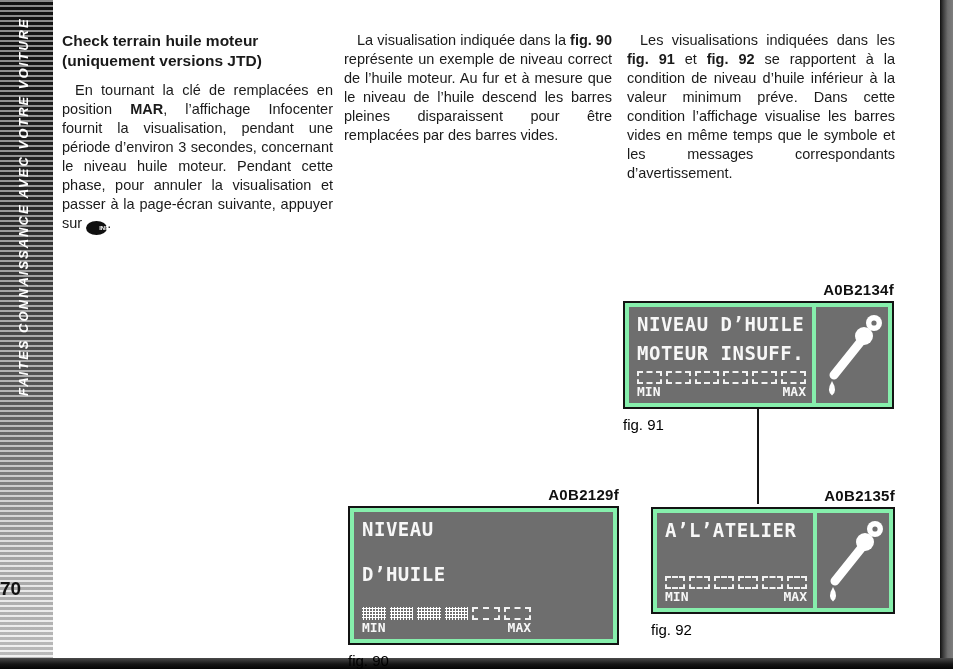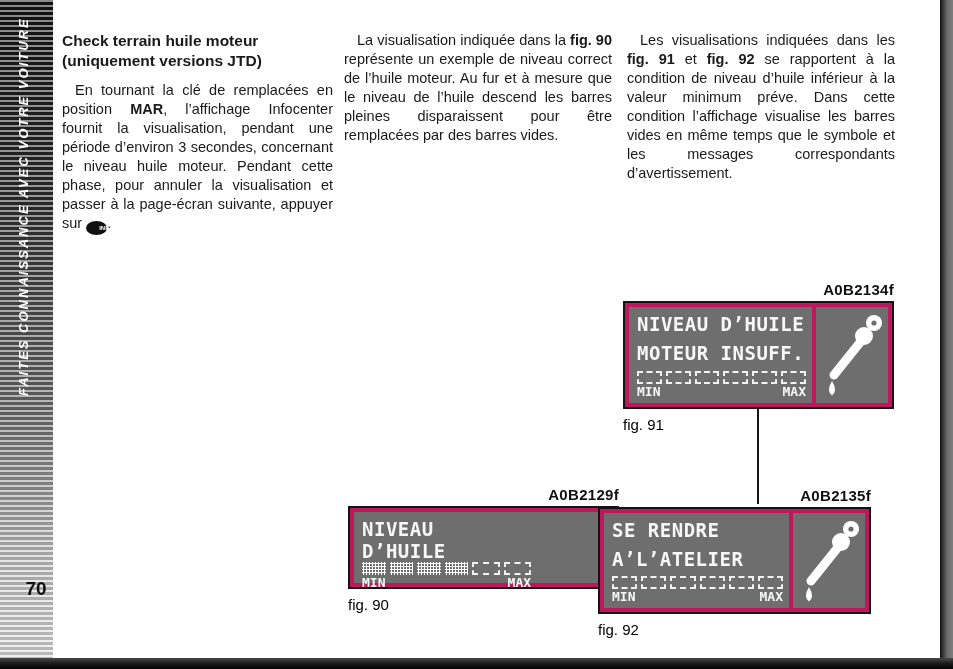--- a/index.html
+++ b/index.html
@@ -29,21 +29,21 @@
       linear-gradient(to bottom, #141414 0%, #2e2e2e 30%, #6f6f6f 62%, #c9c9c9 85%, #e3e3e3 100%);
   }
   .sidebar-label {
     position: absolute; top: 6px; left: 16px; height: 390px;
     writing-mode: vertical-rl; transform: rotate(180deg);
     color: #ffffff; font-weight: bold; font-style: italic;
     font-size: 13px; letter-spacing: 2px; white-space: nowrap;
   }
   .page-number {
     position: absolute; bottom: 58px; left: 0; width: 32px;
-    text-align: center; font-weight: bold; font-size: 19px; color: #111; margin-left: 20px;
+    text-align: left; font-weight: bold; font-size: 19px; color: #111;
   }
 
   
   .col { position: absolute; top: 31px; text-align: justify; font-size: 14.5px; line-height: 19px; }
   #col1 { left: 62px;  width: 271px; }
   #col2 { left: 344px; width: 268px; }
   #col3 { left: 627px; width: 268px; }
   .col h2 { font-size: 15.5px; line-height: 20px; margin-bottom: 10px; text-align: left; }
   .col p  { text-indent: 13px; margin-bottom: 7px; }
   .b { font-weight: bold; }
@@ -51,28 +51,28 @@
     display: inline-block; background: #101010; color: #fff;
     width: 21px; height: 14px; border-radius: 50%;
     font-size: 6px; font-weight: bold; line-height: 14px; text-align: center;
     vertical-align: -2px; letter-spacing: 0;
   }
 
   
   .figure { position: absolute; }
   #fig91 { left: 623px; top: 281px; width: 271px; }
   #fig90 { left: 348px; top: 486px; width: 271px; }
-  #fig92 { left: 598px; top: 487px; width: 273px; }
+  #fig92 { left: 651px; top: 487px; width: 244px; }
   .fig-code { text-align: right; font-size: 15px; font-weight: bold; color: #111; margin-bottom: 3px; letter-spacing: 0.3px; }
   .lcd-frame {
-    border: 2px solid #131313; background: #be185d; padding: 4px;
+    border: 2px solid #131313; background: #86efac; padding: 4px;
     display: flex; gap: 4px; width: 100%;
   }
   #fig91 .lcd-frame { height: 108px; }
-  #fig90 .lcd-frame { height: 83px; justify-content: center; }
+  #fig90 .lcd-frame { height: 139px; justify-content: center; }
   #fig92 .lcd-frame { height: 107px; }
   .lcd-screen {
     flex: 1; background: #6e6e6e; padding: 6px 6px 5px 8px;
     display: flex; flex-direction: column; justify-content: space-between;
     min-width: 0;
   }
   .lcd-icon-zone {
     width: 72px; background: #6e6e6e; flex: none;
     display: flex; align-items: center; justify-content: center;
   }
@@ -183,21 +183,20 @@
       </div>
     </div>
   </div>
   <div class="fig-caption">fig. 90</div>
 </div>
 
 <div class="figure" id="fig92">
   <div class="fig-code">A0B2135f</div>
   <div class="lcd-frame">
     <div class="lcd-screen">
-      <div class="lcd-line">SE RENDRE</div>
       <div class="lcd-line">A’L’ATELIER</div>
       <div class="bars-block">
         <div class="bars-row">
             <div class="bar empty"></div>
             <div class="bar empty"></div>
             <div class="bar empty"></div>
             <div class="bar empty"></div>
             <div class="bar empty"></div>
             <div class="bar empty"></div>
           </div>

